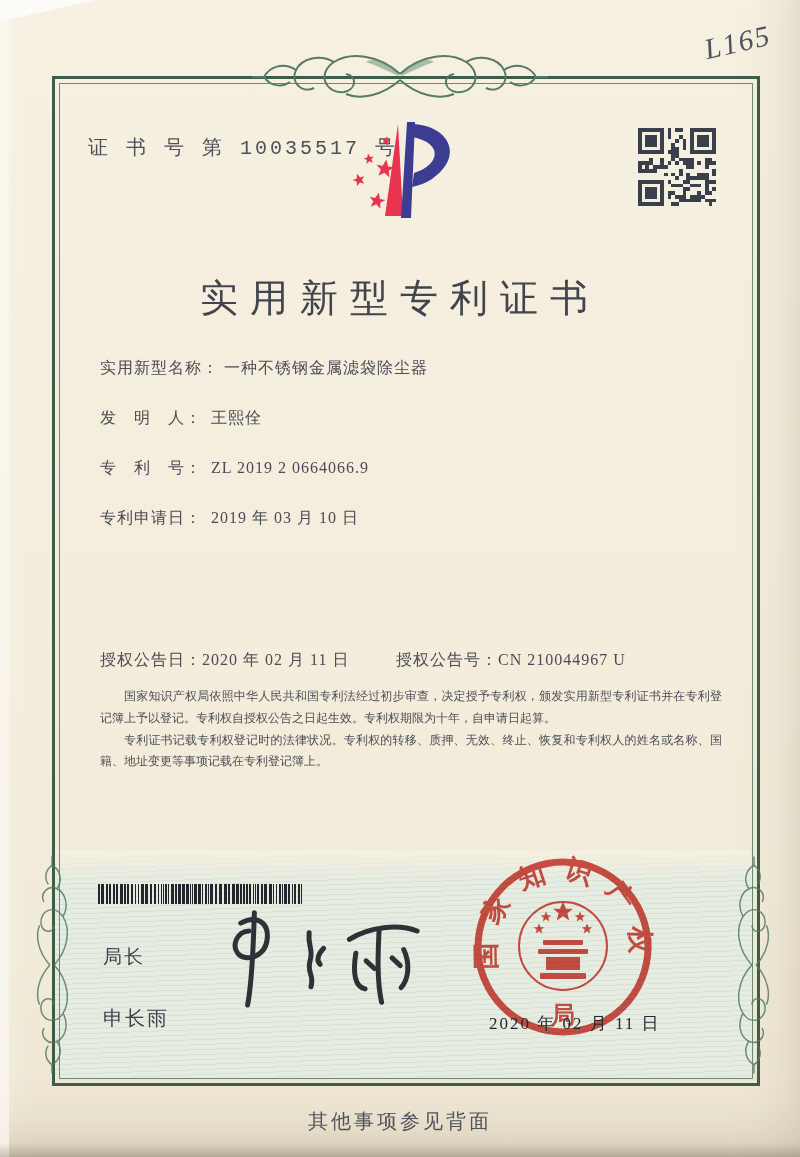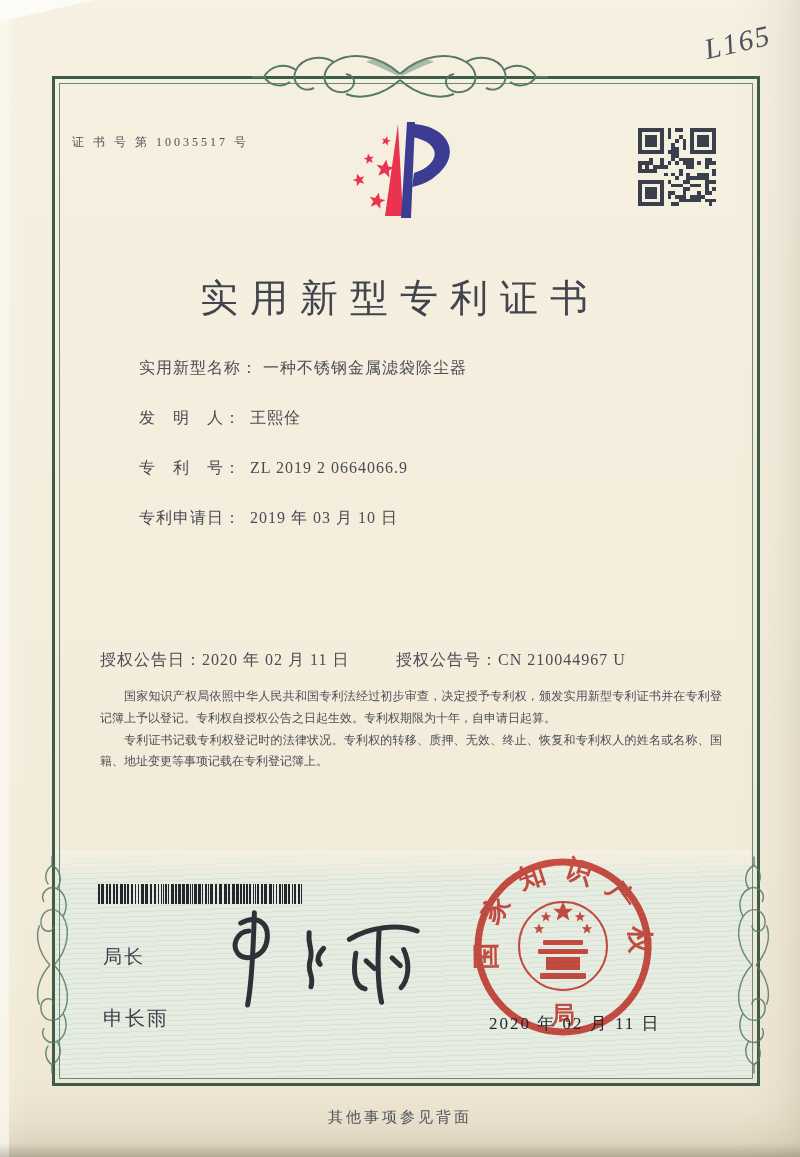--- a/index.html
+++ b/index.html
@@ -26,31 +26,31 @@
     background:
       linear-gradient(180deg,rgba(246,240,225,1) 0,rgba(246,240,225,0) 30px),
       repeating-linear-gradient(178deg,#e6ece2 0 4px,#d8e3d4 4px 5px);}
 
   .flourish-top{position:absolute;left:250px;top:50px;width:300px;height:54px;z-index:6;}
   .flourish-left{position:absolute;left:-58px;top:943px;width:220px;height:44px;z-index:6;
     transform:rotate(90deg);opacity:.85;}
   .flourish-right{position:absolute;left:644px;top:943px;width:220px;height:44px;z-index:6;
     transform:rotate(-90deg);opacity:.85;}
 
-  .cert-no{position:absolute;left:72px;top:134px;font-size:12px;letter-spacing:3px;
-    color:#4d5058;z-index:10;}
+  .cert-no{position:absolute;left:88px;top:134px;font-size:20px;letter-spacing:3px;
+    color:#4d5058;z-index:10;font-family:Liberation Mono, monospace;}
   .logo{position:absolute;left:335px;top:112px;width:150px;height:120px;z-index:10;}
   .qr{position:absolute;left:638px;top:128px;width:78px;height:78px;z-index:10;}
 
   .title{position:absolute;top:248px;left:0;width:100%;text-align:center;
     font-size:38px;letter-spacing:12px;color:#42454d;font-weight:500;z-index:10;}
 
   .row{position:absolute;left:100px;font-size:16px;letter-spacing:1px;white-space:nowrap;
     color:#494c54;z-index:10;}
-  .lbl{display:inline-block;min-width:106px;margin-left:39px;}
+  .lbl{display:inline-block;min-width:106px;}
   .grant2{position:absolute;left:296px;top:0;font-family:Liberation Serif, serif;}
 
   .paras{position:absolute;left:100px;top:686px;width:622px;font-size:12px;line-height:1.82;
     color:#4b4e55;z-index:10;text-align:justify;}
   .paras p{margin:0;text-indent:2em;}
 
   .barcode{position:absolute;left:98px;top:884px;width:206px;height:20px;z-index:10;
     font-size:0;white-space:nowrap;overflow:hidden;}
   .barcode i{display:inline-block;height:100%;background:#24262c;}
 
@@ -62,21 +62,21 @@
     transform:rotate(-2deg);}
 
   .seal{position:absolute;left:468px;top:852px;width:190px;height:190px;z-index:15;
     mix-blend-mode:multiply;}
   .seal-date{position:absolute;left:489px;top:1012px;font-size:17px;letter-spacing:2px;
     color:#25272c;z-index:16;}
 
   .page-num{position:absolute;left:0;top:1055px;width:740px;text-align:center;
     font-size:15px;letter-spacing:2px;color:#4b4e55;z-index:10;}
   .back-note{position:absolute;left:0;top:1108px;width:800px;text-align:center;
-    font-size:15px;letter-spacing:3px;color:#50535a;z-index:10;}
+    font-size:20px;letter-spacing:3px;color:#50535a;z-index:10;}
 </style>
 </head>
 <body>
 
 <div class="page">
 
   <div class="paper-edge-left"></div>
   <div class="paper-edge-corner"></div>
 
   <div class="handwritten">L165</div>

